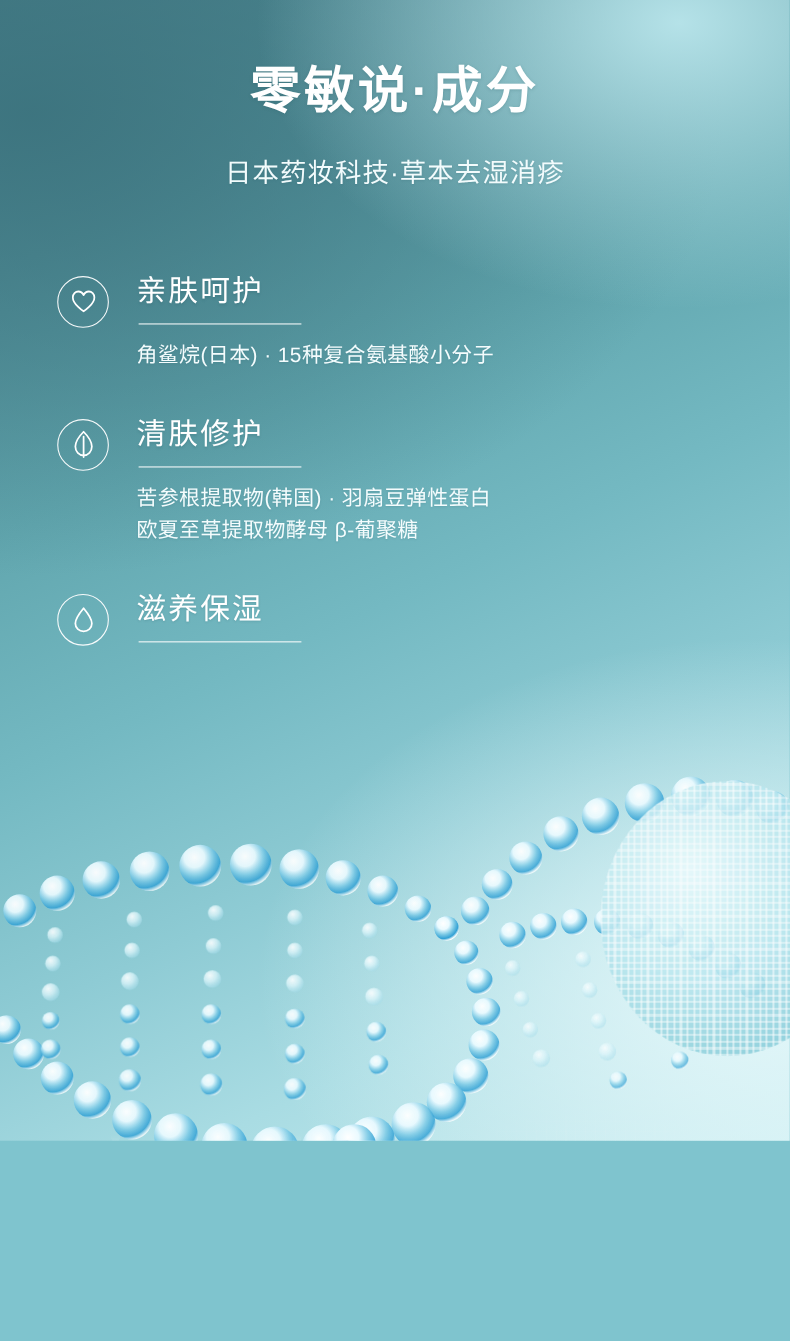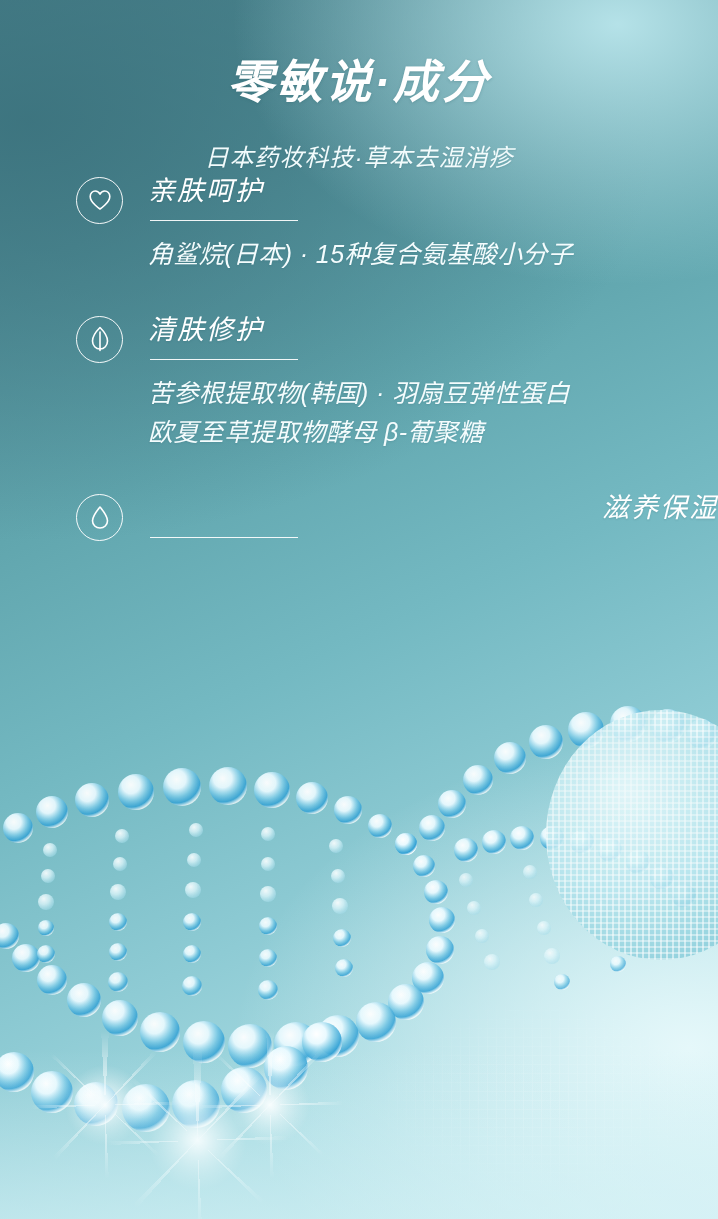--- a/index.html
+++ b/index.html
@@ -3,27 +3,26 @@
 <meta charset="utf-8">
 <title>零敏说·成分</title>
 <style>
   html,body{margin:0;padding:0;}
   body{
     width:718px;height:1219px;overflow:hidden;
     font-family:"Liberation Sans","DejaVu Sans",sans-serif;
     background:#7fc4ce;
   }
   .poster{
-    position:relative;width:718px;height:1219px;overflow:hidden;
+    position:relative;width:718px;height:1037px;overflow:hidden;
     background:
       radial-gradient(ellipse 620px 420px at 86% 2%, rgba(186,230,236,0.95) 0%, rgba(186,230,236,0.0) 62%),
       radial-gradient(ellipse 760px 520px at 96% 86%, rgba(232,249,251,0.95) 0%, rgba(232,249,251,0.0) 60%),
       radial-gradient(ellipse 900px 600px at 4% 10%, rgba(58,113,124,0.85) 0%, rgba(58,113,124,0.0) 70%),
       linear-gradient(155deg,#4b828c 0%,#55939c 18%,#61a6ae 35%,#74b9c2 52%,#8ecbd4 68%,#a9dce3 82%,#c8ecf0 100%);
-    font-style: italic;
   }
 
   
   .art{position:absolute;left:0;top:700px;width:718px;height:519px;overflow:hidden;}
   .art svg{display:block;}
   .sphere-big{
     position:absolute;right:-58px;top:10px;width:230px;height:250px;border-radius:50%;
     background:
       repeating-linear-gradient(90deg, rgba(255,255,255,0.55) 0 2px, rgba(255,255,255,0) 2px 6px),
       repeating-linear-gradient(0deg, rgba(255,255,255,0.45) 0 2px, rgba(255,255,255,0) 2px 6px),
@@ -65,40 +64,40 @@
     color:#ffffff;font-size:46px;line-height:1.06;font-weight:700;
     letter-spacing:3px;margin:0;text-shadow:0 1px 3px rgba(40,90,100,0.25);
   }
   .subtitle{margin:34px 0 0 0;}
   .subtitle div{
     color:#f2fbfc;font-size:24px;line-height:1.42;font-weight:400;letter-spacing:1px;
     text-shadow:0 1px 2px rgba(40,90,100,0.18);
   }
 
   
-  .features{position:relative;padding-left:76px;}
+  .features{position:relative;margin-top:74px;padding-left:52px;}
   .feature{position:relative;margin-bottom:40px;}
-  .feature:last-child{margin-bottom:0;text-align:right;}
+  .feature:last-child{margin-bottom:0;}
   .ficon{
     position:absolute;left:0;top:2px;width:45px;height:45px;border-radius:50%;
     border:1.6px solid rgba(255,255,255,0.95);
     display:flex;align-items:center;justify-content:center;
   }
   .ficon svg{display:block;}
   .fbody{padding-left:72px;}
   .fhead{
     color:#ffffff;font-size:27px;line-height:1.2;font-weight:400;letter-spacing:2px;
     text-shadow:0 1px 2px rgba(40,90,100,0.2);
   }
   .frule{
     width:148px;height:1px;background:rgba(255,255,255,0.92);
     margin:13px 0 14px 2px;
   }
   .fdesc div{
-    color:#f4fcfd;font-size:25px;line-height:1.55;font-weight:400;letter-spacing:0.4px;
+    color:#f4fcfd;font-size:19px;line-height:1.55;font-weight:400;letter-spacing:0.4px;
     text-shadow:0 1px 2px rgba(40,90,100,0.16);
   }
 </style>
 </head>
 <body>
 
 <div class="poster">
 
   <div class="art">
     <div class="grid-faint"></div>

